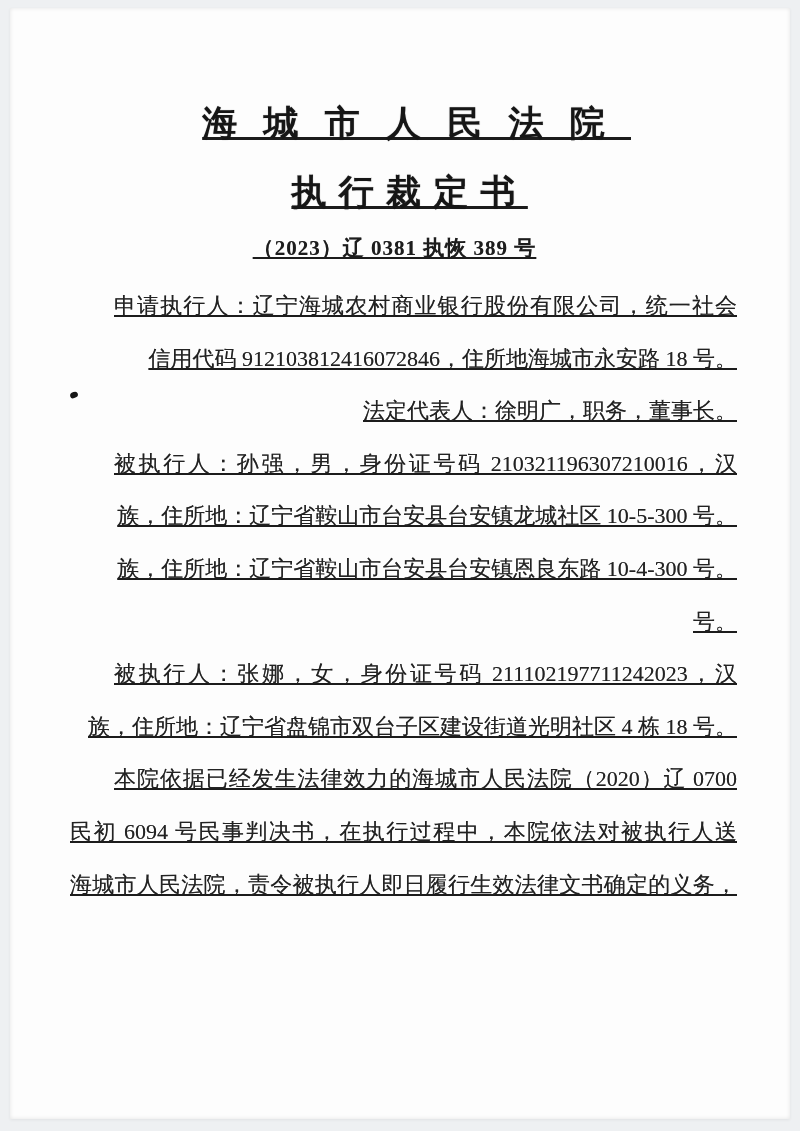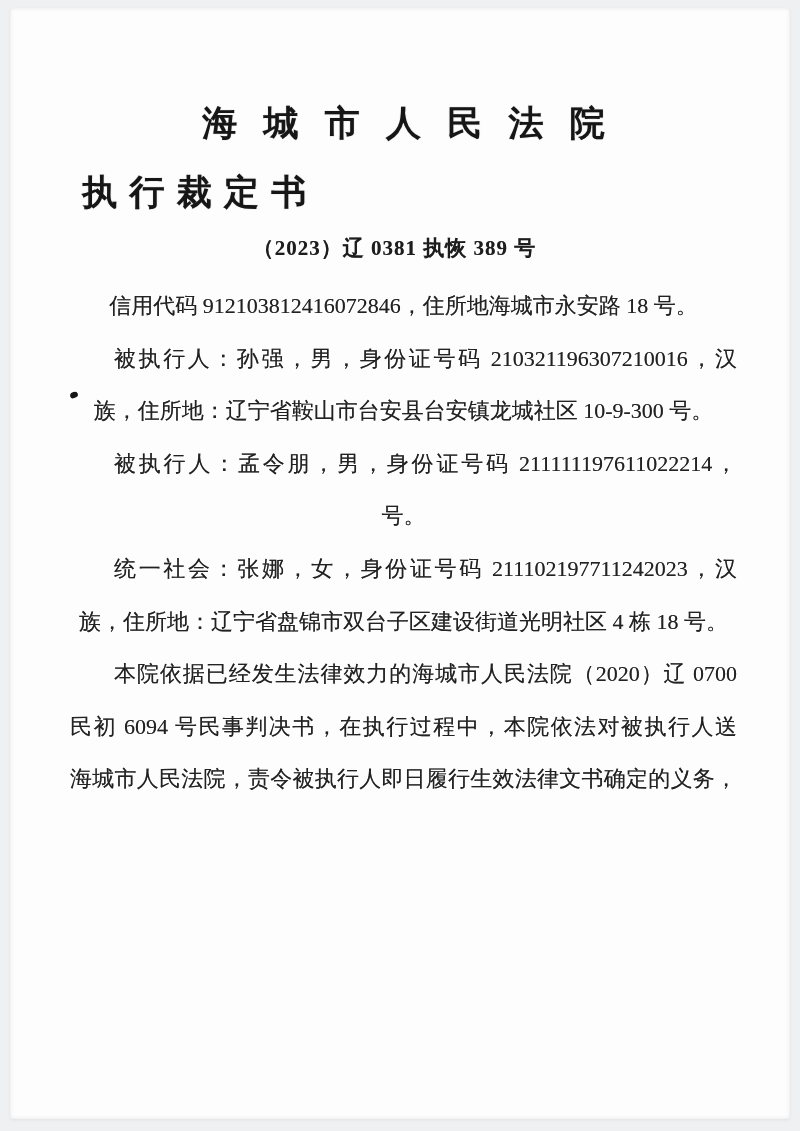--- a/index.html
+++ b/index.html
@@ -13,35 +13,36 @@
   .paper{
     position:absolute;
     left:10px;right:10px;top:8px;bottom:12px;
     background:#fdfdfd;
     box-shadow:0 0 4px rgba(0,0,0,0.10) inset, 0 1px 3px rgba(0,0,0,0.06);
   }
   .content{
     position:absolute;
     left:60px;right:53px;top:0;bottom:0;
     color:#1c1c1c;
+    text-decoration:underline;
   }
   .court-name{
     margin-top:92px;
     text-align:center;
     font-size:35px;
     font-weight:700;
     letter-spacing:0.75em;
     text-indent:0.75em;
     color:#161616;
     text-shadow:0 0 1px rgba(20,20,20,0.45);
     white-space:nowrap;
   }
   .doc-type{
     margin-top:22px;
-    text-align:left;
+    text-align:center;
     font-size:35px;
     font-weight:700;
     letter-spacing:0.35em;
     text-indent:0.35em;
     color:#161616;
     text-shadow:0 0 1px rgba(20,20,20,0.45);
     white-space:nowrap;
   }
   .case-number{
     margin-top:18px;
@@ -55,21 +56,21 @@
   }
   .body-text{
     margin-top:18px;
   }
   .ln{
     font-size:22px;
     line-height:52.6px;
     height:52.6px;
     color:#222;
     text-shadow:0 0 0.6px rgba(25,25,25,0.55);
-    text-align:center;
+    text-align:right;
   }
   .ln.just{
     text-align:justify;
     text-align-last:justify;
   }
   .ln.ind{
     text-indent:2em;
   }
   .ink-speck{
     position:absolute;
@@ -87,26 +88,28 @@
   <span class="ink-speck"></span>
   <div class="content">
 
     <div class="court-name">海城市人民法院</div>
 
     <div class="doc-type">执行裁定书</div>
 
     <div class="case-number">（2023）辽 0381 执恢 389 号</div>
 
     <div class="body-text">
+      <div class="ln ind just">申请执行人：辽宁海城农村商业银行股份有限公司，统一社会</div>
       <div class="ln">信用代码 912103812416072846，住所地海城市永安路 18 号。</div>
+      <div class="ln ind">法定代表人：徐明广，职务，董事长。</div>
       <div class="ln ind just">被执行人：孙强，男，身份证号码 210321196307210016，汉</div>
-      <div class="ln">族，住所地：辽宁省鞍山市台安县台安镇龙城社区 10-9-300 号。</div>
-      <div class="ln ind just">被执行人：孟令朋，男，身份证号码 211111197611022214，</div>
+      <div class="ln">族，住所地：辽宁省鞍山市台安县台安镇龙城社区 10-5-300 号。</div>
+      <div class="ln">族，住所地：辽宁省鞍山市台安县台安镇恩良东路 10-4-300 号。</div>
       <div class="ln">号。</div>
-      <div class="ln ind just">统一社会：张娜，女，身份证号码 211102197711242023，汉</div>
+      <div class="ln ind just">被执行人：张娜，女，身份证号码 211102197711242023，汉</div>
       <div class="ln">族，住所地：辽宁省盘锦市双台子区建设街道光明社区 4 栋 18 号。</div>
       <div class="ln ind just">本院依据已经发生法律效力的海城市人民法院（2020）辽 0700</div>
       <div class="ln just">民初 6094 号民事判决书，在执行过程中，本院依法对被执行人送</div>
       <div class="ln just">海城市人民法院，责令被执行人即日履行生效法律文书确定的义务，</div>
     </div>
 
   </div>
 </div>
 
 </body></html>

